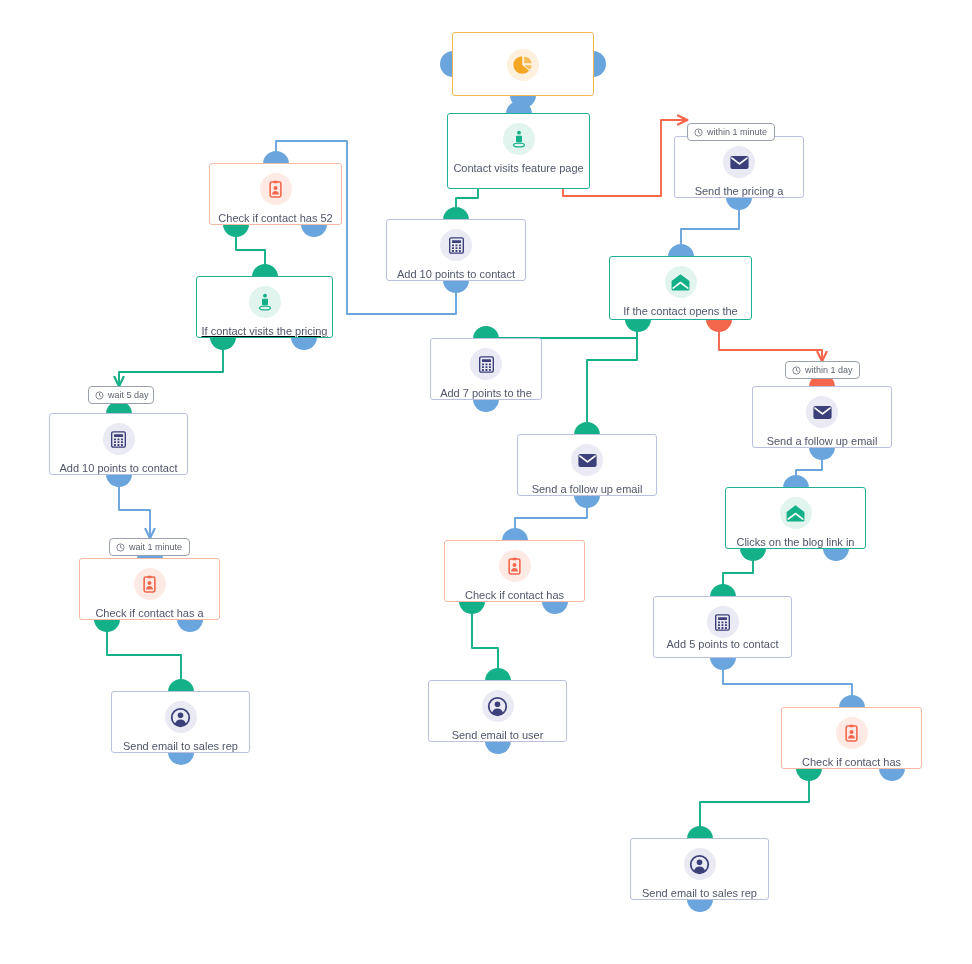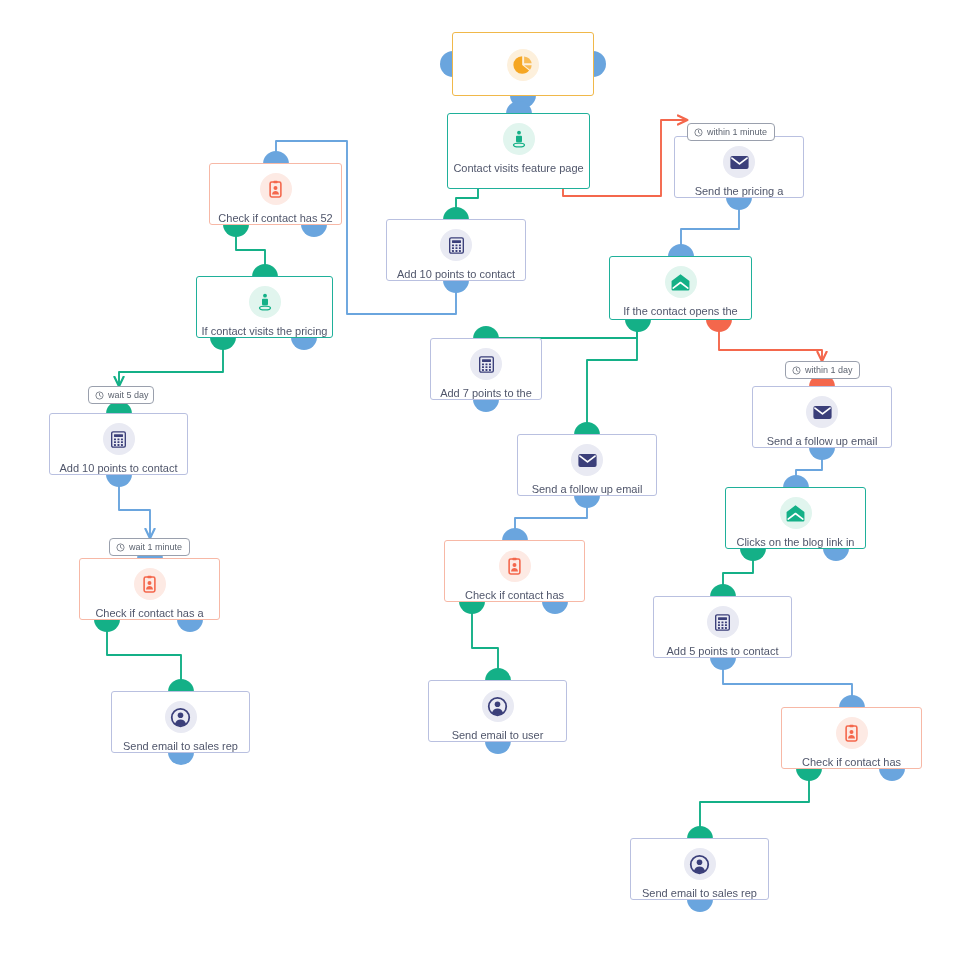--- a/index.html
+++ b/index.html
@@ -189,21 +189,21 @@
         <div class="node-icon ic-condition" style="width: 32px; height: 32px; margin-top: 9px;">
           <svg width="19" height="19" viewBox="0 0 24 24" aria-hidden="true">
        <rect x="5.2" y="2.6" width="13.6" height="18.8" rx="2" fill="none" stroke="#f4674c" stroke-width="2"></rect>
        <rect x="9.3" y="1.1" width="5.4" height="2.9" rx="1.1" fill="#f4674c"></rect>
        <circle cx="12" cy="10.2" r="2.5" fill="#f4674c"></circle>
        <path d="M7.6 18.4 C7.9 15.2 10 14 12 14 C14 14 16.1 15.2 16.4 18.4 Z" fill="#f4674c"></path>
      </svg>
         </div>
         <div class="node-label" style="margin-top: 7px;">Check if contact has 52</div>
       </div>
-      <div class="wf-node kind-event" style="left: 196px; top: 276px; width: 137px; height: 62px;">
+      <div class="wf-node kind-event" style="left: 196px; top: 276px; width: 137px; height: 62px; text-decoration: underline;">
         <div class="node-icon ic-event" style="width: 32px; height: 32px; margin-top: 9px;">
           <svg width="20" height="20" viewBox="0 0 24 24" aria-hidden="true">
        <circle cx="12" cy="4.4" r="2.3" fill="#14b087"></circle>
        <path d="M9.4 8.2 h5.2 a1 1 0 0 1 1 1 v5.6 a1 1 0 0 1 -1 1 h-5.2 a1 1 0 0 1 -1 -1 v-5.6 a1 1 0 0 1 1 -1 z" fill="#14b087"></path>
        <ellipse cx="12" cy="19.1" rx="6.6" ry="2.3" fill="none" stroke="#14b087" stroke-width="1.5"></ellipse>
      </svg>
         </div>
         <div class="node-label" style="margin-top: 7px;">If contact visits the pricing</div>
       </div>
       <div class="wf-node kind-action" style="left: 49px; top: 413px; width: 139px; height: 62px;">
@@ -346,21 +346,21 @@
          <rect x="15.1" y="10.6" width="2.5" height="2.3" rx="0.4"></rect>
          <rect x="6.3" y="14.2" width="2.5" height="2.3" rx="0.4"></rect>
          <rect x="10.7" y="14.2" width="2.5" height="2.3" rx="0.4"></rect>
          <rect x="15.1" y="14.2" width="2.5" height="2.3" rx="0.4"></rect>
          <rect x="6.3" y="17.8" width="2.5" height="2.3" rx="0.4"></rect>
          <rect x="10.7" y="17.8" width="2.5" height="2.3" rx="0.4"></rect>
          <rect x="15.1" y="17.8" width="2.5" height="2.3" rx="0.4"></rect>
        </g>
      </svg>
         </div>
-        <div class="node-label" style="margin-top: 7px;">Add 5 points to contact</div>
+        <div class="node-label" style="">Add 5 points to contact</div>
       </div>
       <div class="wf-node kind-condition" style="left: 781px; top: 707px; width: 141px; height: 62px;">
         <div class="node-icon ic-condition" style="width: 32px; height: 32px; margin-top: 9px;">
           <svg width="19" height="19" viewBox="0 0 24 24" aria-hidden="true">
        <rect x="5.2" y="2.6" width="13.6" height="18.8" rx="2" fill="none" stroke="#f4674c" stroke-width="2"></rect>
        <rect x="9.3" y="1.1" width="5.4" height="2.9" rx="1.1" fill="#f4674c"></rect>
        <circle cx="12" cy="10.2" r="2.5" fill="#f4674c"></circle>
        <path d="M7.6 18.4 C7.9 15.2 10 14 12 14 C14 14 16.1 15.2 16.4 18.4 Z" fill="#f4674c"></path>
      </svg>
         </div>

